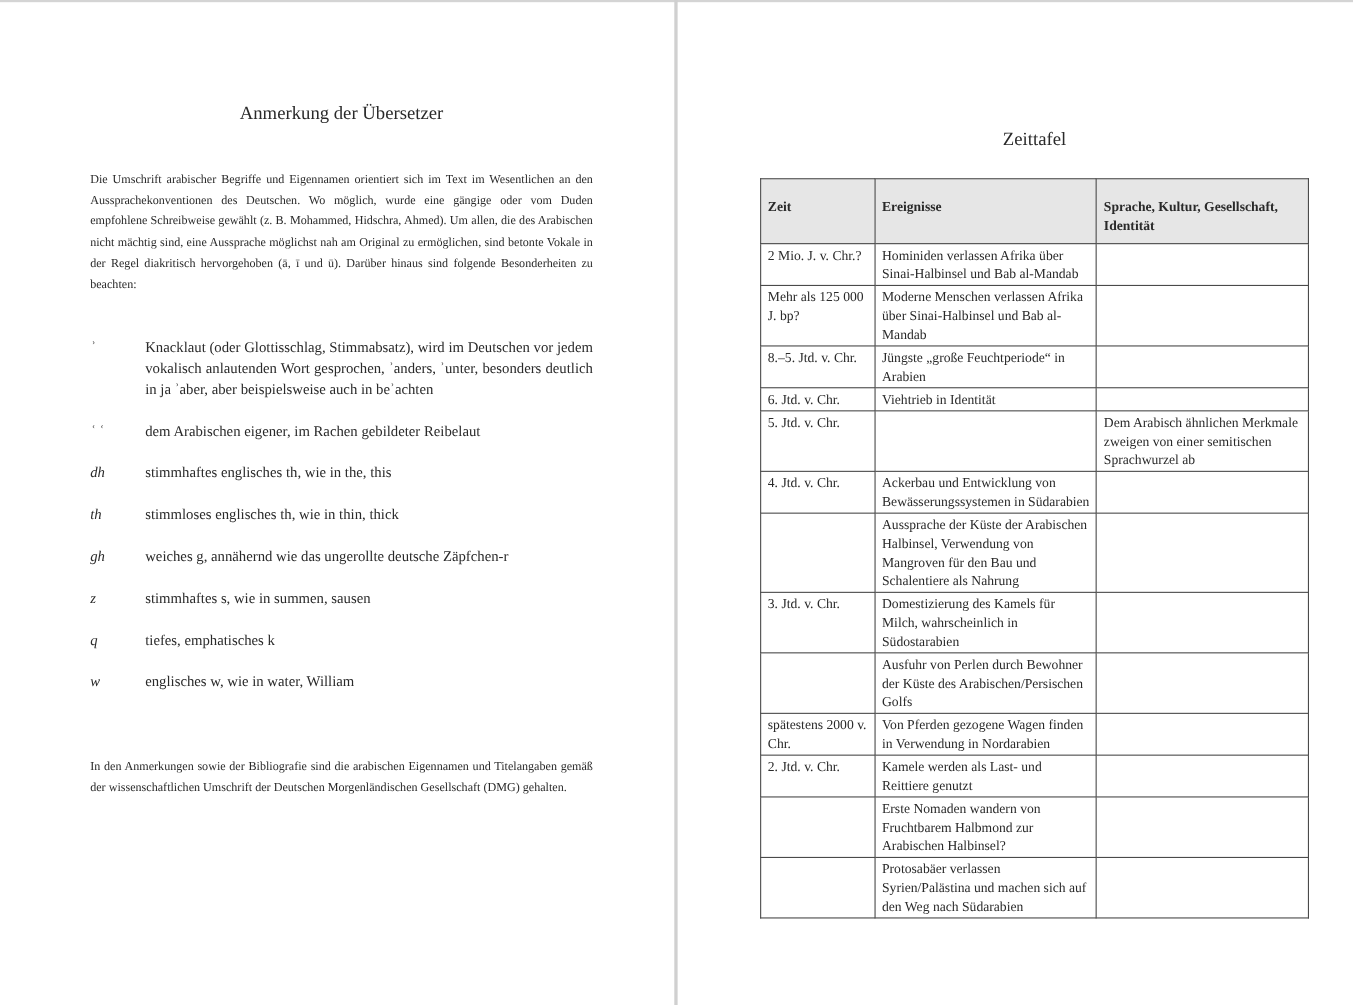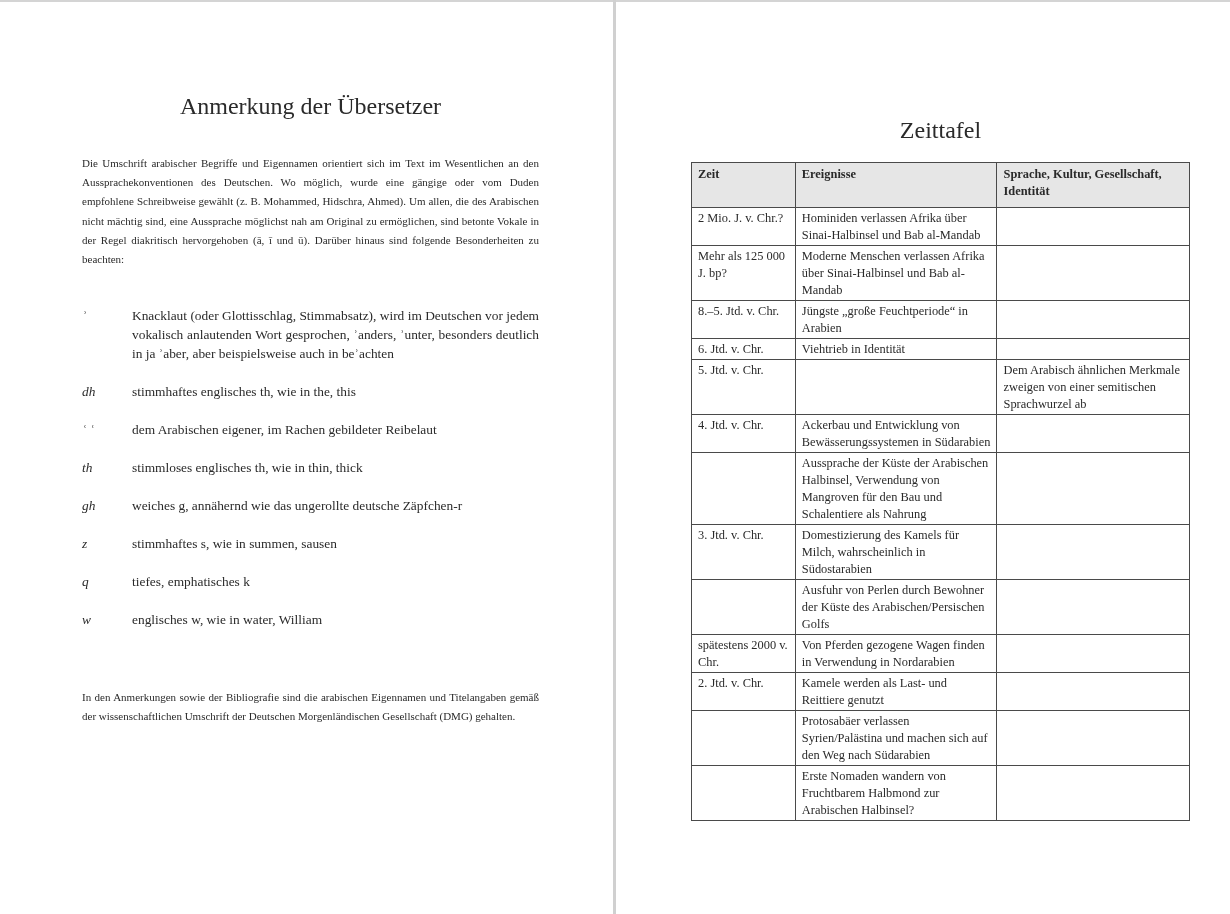--- a/index.html
+++ b/index.html
@@ -8,21 +8,21 @@
     font-family: "Liberation Serif", "DejaVu Serif", serif; color: #2a2a2a;
   }
   .top-rule { position: absolute; left: 0; top: 0; width: 1230px; height: 2px; background: #d4d4d4; }
   .spine { position: absolute; left: 613px; top: 0; width: 3px; height: 914px; background: #d0d0d0; }
 
   .page { position: absolute; top: 0; height: 914px; }
   .page-left { left: 0; width: 613px; }
   .page-right { left: 616px; width: 614px; margin-top: 24px; }
 
   .title {
-    position: absolute; font-size: 24px; font-weight: normal; margin: 0; text-align: center; color: #2a2a2a;
+    position: absolute; font-size: 17px; font-weight: normal; margin: 0; text-align: center; color: #2a2a2a;
   }
   .page-left .title { left: 82px; width: 457px; top: 93px; }
   .page-right .title { left: 75px; width: 499px; top: 93px; }
 
   .body-text {
     position: absolute; left: 82px; width: 457px; font-size: 11px; line-height: 19.2px;
     text-align: justify; margin: 0;
   }
   .intro { top: 154px; }
   .outro { top: 648px; margin-top: 40px; }
@@ -33,46 +33,46 @@
   .legend-desc { flex: 1; text-align: justify; }
 
   .table {
     position: absolute; left: 75px; top: 138px; width: 499px;
     border-collapse: collapse; font-size: 12.4px; line-height: 17px;
   }
   .table th, .table td {
     border: 1.4px solid #4a4a4a; vertical-align: top; text-align: left;
     padding: 2px 6px 1px 6px;
   }
-  .table th { background: #e6e6e6; font-weight: bold; height: 40px; padding-top: 3px; }
+  .table th { background: #e6e6e6; font-weight: bold; height: 40px; padding-top: 17px; }
   .col-zeit { width: 91px; }
   .col-ereignisse { width: 189px; }
   .col-sprache { width: 180px; }
 </style>
 </head>
 <body>
 
 <div class="top-rule"></div>
 <div class="spine"></div>
 
 <div class="page page-left">
   <h1 class="title">Anmerkung der Übersetzer</h1>
   <p class="body-text intro">Die Umschrift arabischer Begriffe und Eigennamen orientiert sich im Text im Wesentlichen an den Aussprachekonventionen des Deutschen. Wo möglich, wurde eine gängige oder vom Duden empfohlene Schreibweise gewählt (z. B. Mohammed, Hidschra, Ahmed). Um allen, die des Arabischen nicht mächtig sind, eine Aussprache möglichst nah am Original zu ermöglichen, sind betonte Vokale in der Regel diakritisch hervorgehoben (ā, ī und ū). Darüber hinaus sind folgende Besonderheiten zu beachten:</p>
   <ul class="legend">
     <li class="legend-item">
       <span class="legend-sym">ʾ</span>
       <span class="legend-desc">Knacklaut (oder Glottisschlag, Stimmabsatz), wird im Deutschen vor jedem vokalisch anlautenden Wort gesprochen, ʾanders, ʾunter, besonders deutlich in ja ʾaber, aber beispielsweise auch in beʾachten</span>
     </li>
     <li class="legend-item">
+      <span class="legend-sym">ʿ ʿ</span>
+      <span class="legend-desc">dem Arabischen eigener, im Rachen gebildeter Reibelaut</span>
+    </li>
+    <li class="legend-item">
       <span class="legend-sym">dh</span>
       <span class="legend-desc">stimmhaftes englisches th, wie in the, this</span>
-    </li>
-    <li class="legend-item">
-      <span class="legend-sym">ʿ ʿ</span>
-      <span class="legend-desc">dem Arabischen eigener, im Rachen gebildeter Reibelaut</span>
     </li>
     <li class="legend-item">
       <span class="legend-sym">th</span>
       <span class="legend-desc">stimmloses englisches th, wie in thin, thick</span>
     </li>
     <li class="legend-item">
       <span class="legend-sym">gh</span>
       <span class="legend-desc">weiches g, annähernd wie das ungerollte deutsche Zäpfchen-r</span>
     </li>
     <li class="legend-item">
@@ -152,23 +152,23 @@
           <td>Von Pferden gezogene Wagen finden in Verwendung in Nordarabien</td>
           <td></td>
         </tr>
         <tr>
           <td>2. Jtd. v. Chr.</td>
           <td>Kamele werden als Last- und Reittiere genutzt</td>
           <td></td>
         </tr>
         <tr>
           <td></td>
-          <td>Protosabäer verlassen Syrien/Palästina und machen sich auf den Weg nach Südarabien</td>
+          <td>Erste Nomaden wandern von Fruchtbarem Halbmond zur Arabischen Halbinsel?</td>
           <td></td>
         </tr>
         <tr>
           <td></td>
-          <td>Erste Nomaden wandern von Fruchtbarem Halbmond zur Arabischen Halbinsel?</td>
+          <td>Protosabäer verlassen Syrien/Palästina und machen sich auf den Weg nach Südarabien</td>
           <td></td>
         </tr>
       </tbody>
   </table>
 </div>
 
 </body></html>

